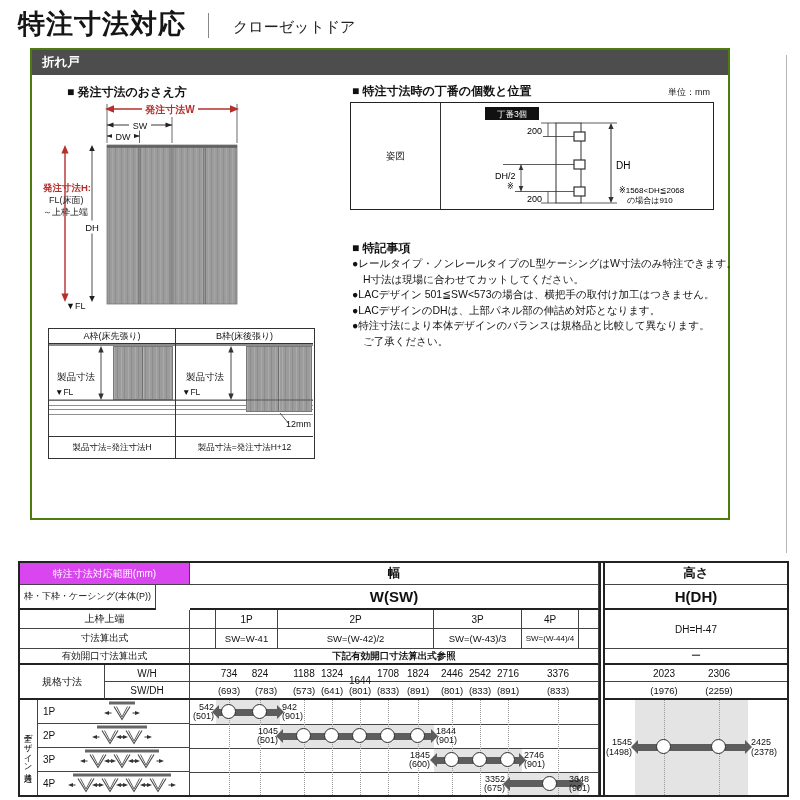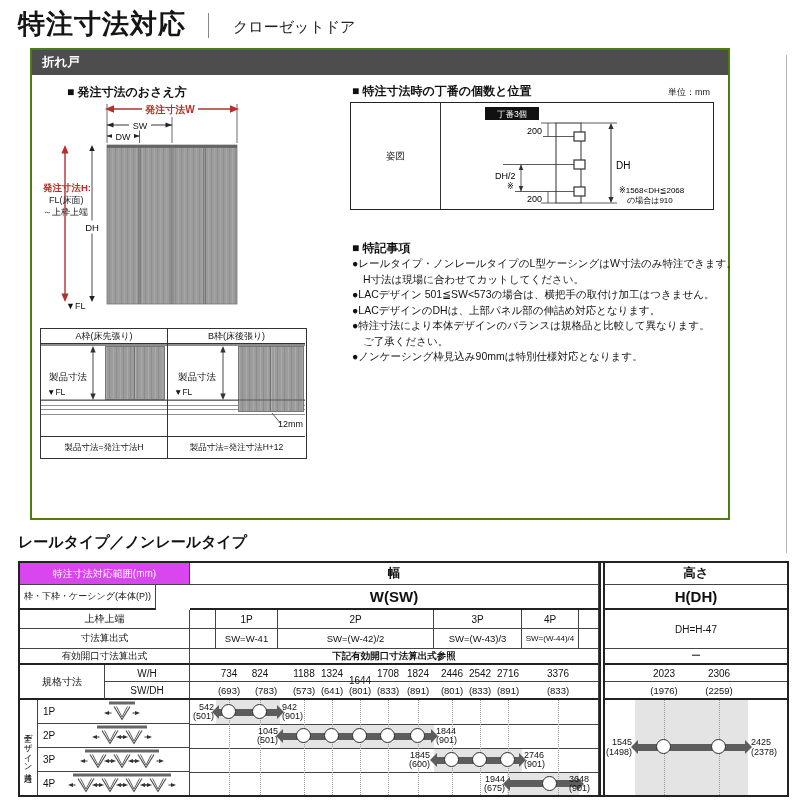--- a/index.html
+++ b/index.html
@@ -13,21 +13,21 @@
   .edge-line{position:absolute;left:786px;top:55px;width:1px;height:498px;background:#b5b5b5;}
   
   .orebox{position:absolute;left:30px;top:48px;width:700px;height:472px;border:2px solid #4d7c0f;box-sizing:border-box;background:#fff;}
   .orebar{position:absolute;left:0;top:0;right:0;height:25px;background:#4d4d4d;color:#fff;font-size:12.5px;font-weight:bold;line-height:25px;padding-left:10px;box-sizing:border-box;}
   .sechead{position:absolute;font-size:12px;font-weight:bold;color:#111;white-space:nowrap;}
   .unit{position:absolute;left:636px;top:36px;font-size:9px;color:#222;}
   .dia-left{position:absolute;left:10px;top:50px;}
   .red{fill:#b5302c;}
   .redln{stroke:#b5302c;}
   
-  .ab{position:absolute;left:8px;top:278px;width:267px;height:131px;border:1.5px solid #333;box-sizing:border-box;font-size:9px;}
+  .ab{position:absolute;left:16px;top:278px;width:267px;height:131px;border:1.5px solid #333;box-sizing:border-box;font-size:9px;}
   .ab-col{position:absolute;top:0;bottom:0;}
   .ab-head{position:absolute;left:0;right:0;top:0;height:14px;border-bottom:1px solid #333;display:flex;align-items:center;justify-content:center;font-size:9px;}
   .ab-body{position:absolute;left:0;right:0;top:14px;height:93px;}
   .ab-cap{position:absolute;left:0;right:0;bottom:0;height:21px;border-top:1px solid #333;display:flex;align-items:center;justify-content:center;font-size:8.5px;}
   .ab-divider{position:absolute;left:126px;top:0;bottom:0;width:1px;background:#333;}
   .wood{background-color:#9c9c9c;background-image:repeating-linear-gradient(90deg,rgba(255,255,255,.14) 0 1px,rgba(0,0,0,0) 1px 3px,rgba(0,0,0,.10) 3px 4px,rgba(0,0,0,0) 4px 7px);border:1px solid #787878;box-sizing:border-box;position:absolute;}
   .groove{position:absolute;top:0;bottom:0;width:2px;border-left:1px solid #6f6f6f;border-right:1px solid #b3b3b3;box-sizing:border-box;}
   .hatch{position:absolute;left:0;right:0;top:57px;height:17px;background:repeating-linear-gradient(180deg,#8f8f8f 0 1px,rgba(0,0,0,0) 1px 4.5px);}
   .abtxt{position:absolute;font-size:9.5px;white-space:nowrap;}
   .absvg{position:absolute;left:0;top:0;}
@@ -224,25 +224,23 @@
     </div>
 
     <div class="sechead" style="left:320px;top:190px;">■ 特記事項</div>
     <div class="notes" id="notes">
         <div class="note-line">●レールタイプ・ノンレールタイプのL型ケーシングはW寸法のみ特注できます。</div>
         <div class="note-line note-indent">H寸法は現場に合わせてカットしてください。</div>
         <div class="note-line">●LACデザイン 501≦SW&lt;573の場合は、横把手の取付け加工はつきません。</div>
         <div class="note-line">●LACデザインのDHは、上部パネル部の伸詰め対応となります。</div>
         <div class="note-line">●特注寸法により本体デザインのバランスは規格品と比較して異なります。</div>
         <div class="note-line note-indent">ご了承ください。</div>
-        <div class="note-line">●ノンケーシング枠見込み90mmは特別仕様対応となります。</div>
       </div>
   </div>
 
-  <div class="rail-title">レールタイプ／ノンレールタイプ</div>
 
   <div class="tbl" id="tbl">
 
     <div class="c dark" style="left:0;top:0;width:170px;height:22px;">特注寸法対応範囲(mm)</div>
     <div class="c b13" style="left:170px;top:0;width:409px;height:22px;">幅</div>
     <div class="c b13 nr" style="left:585px;top:0;width:182px;height:22px;">高さ</div>
 
     <div class="c f9 tb" style="left:0;top:22px;width:136px;height:25px;">枠・下枠・ケーシング(本体(P))</div>
     <div class="c b15 tb" style="left:170px;top:22px;width:409px;height:25px;">W(SW)</div>
     <div class="c b15 tb nr" style="left:585px;top:22px;width:182px;height:25px;">H(DH)</div>
@@ -346,21 +344,21 @@
         <div class="bar" style="left: 247px; top: 56.5px; width: 82px;"></div>
         <div class="dot" style="left: 254px; top: 52px;"></div>
         <div class="dot" style="left: 282px; top: 52px;"></div>
         <div class="dot" style="left: 310px; top: 52px;"></div>
         <div class="rlab" style="left: 194px; top: 50.5px; width: 46px; text-align: right;">1845
 (600)</div>
         <div class="rlab" style="left: 334px; top: 50.5px; width: 40px;">2746
 (901)</div>
         <div class="bar" style="left: 320px; top: 80px; width: 67px;"></div>
         <div class="dot" style="left: 352px; top: 75.5px;"></div>
-        <div class="rlab" style="left: 273px; top: 74.5px; width: 42px; text-align: right;">1944
+        <div class="rlab" style="left: 273px; top: 74.5px; width: 42px; text-align: right;">3352
 (675)</div>
         <div class="rlab" style="left: 379px; top: 74.5px; width: 30px;">3648
 (901)</div>
       </div>
     <div class="c vrow nb nr" id="barH" style="left:585px;top:137px;width:182px;height:95px;">
         <div class="shade" style="left: 30px; top: 0px; width: 113px; height: 95px;"></div>
         <div class="dl" style="left: 59px; height: 95px;"></div>
         <div class="dl" style="left: 114px; height: 95px;"></div>
         <div class="bar" style="left: 33px; top: 43.5px; width: 107px;"></div>
         <div class="dot" style="left: 51px; top: 39px;"></div>

